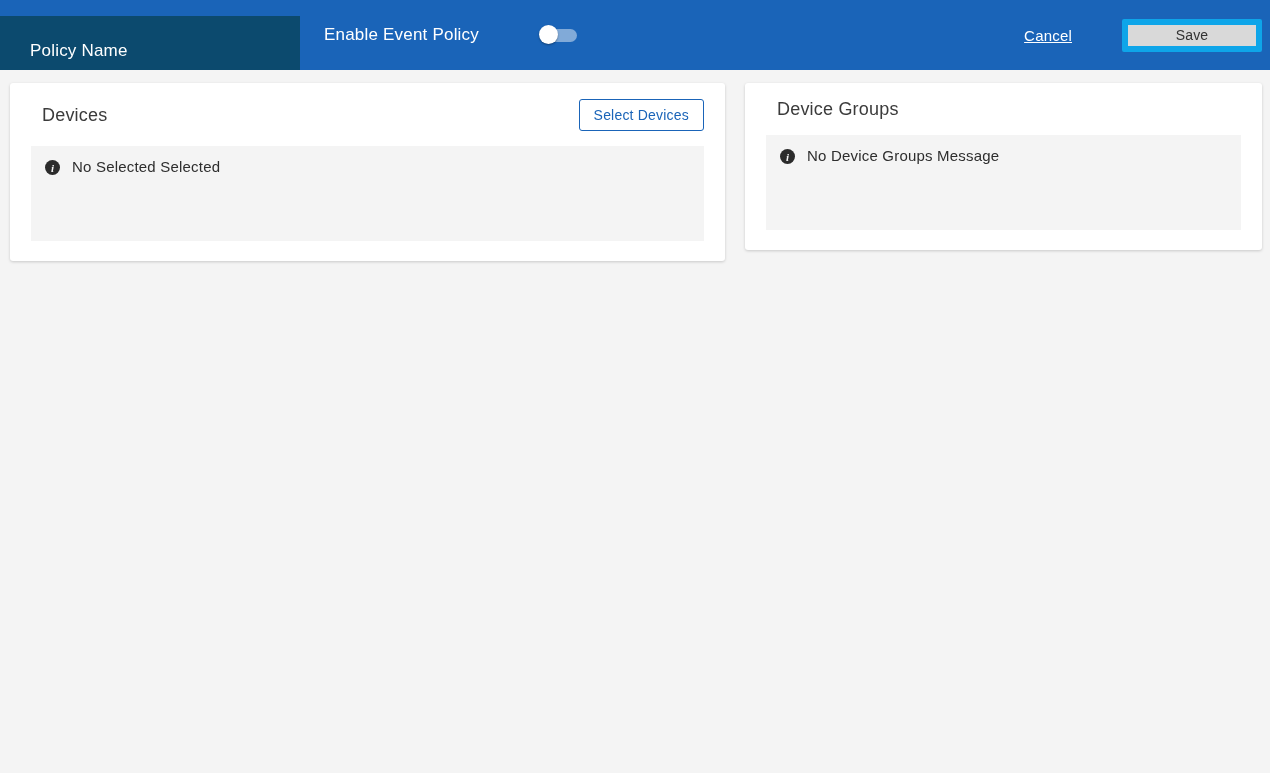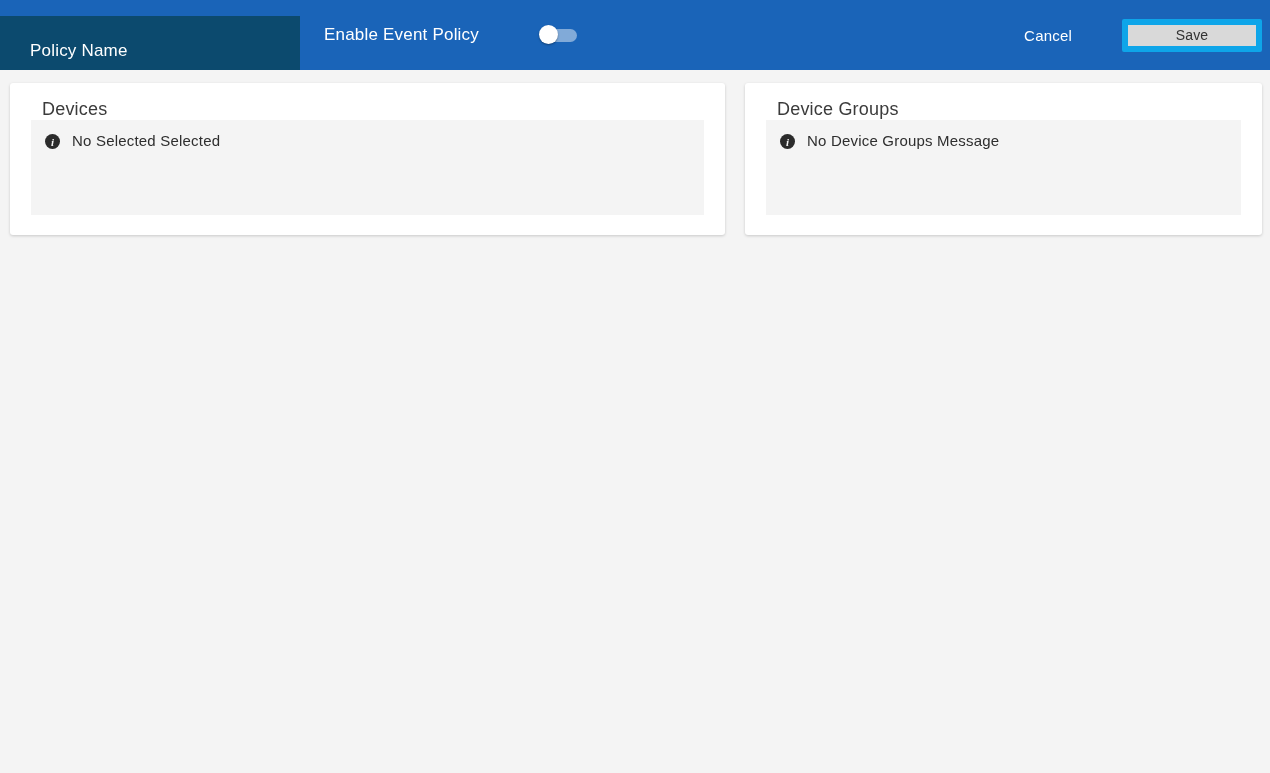--- a/index.html
+++ b/index.html
@@ -67,20 +67,21 @@
   .topbar-spacer { flex: 1; }
   .cancel-btn {
     background: transparent;
     border: none;
     color: #ffffff;
     font-size: 15px;
     font-family: inherit;
     cursor: pointer;
     margin-right: 50px;
     letter-spacing: 0.2px;
+    text-decoration: underline;
   }
   .save-btn {
     width: 140px;
     height: 33px;
     margin-right: 8px;
     background: #d9d9d9;
     border: 6px solid #0ea5e9;
     border-radius: 2px;
     font-size: 14px;
     font-family: inherit;
@@ -132,20 +133,21 @@
     box-shadow: 0 1px 3px rgba(0,0,0,0.18);
     padding: 16px 21px 20px 21px;
   }
   .card-devices { width: 715px; margin-right: 20px; flex-shrink: 0; }
   .card-groups { flex: 1; }
   .card-head {
     display: flex;
     align-items: center;
     justify-content: space-between;
     padding: 0 0 0 11px;
+    margin-bottom: 15px;
   }
   .card-title {
     font-size: 18px;
     color: #3b3b3b;
     font-weight: 400;
     letter-spacing: 0.2px;
   }
   .select-btn {
     background: #ffffff;
     border: 1px solid #1a64b8;
@@ -205,20 +207,21 @@
     <button class="cancel-btn">Cancel</button>
     <button class="save-btn">Save</button>
   </div>
 
 
   <div class="content">
 
     <div class="card card-devices">
       <div class="card-head">
         <span class="card-title">Devices</span>
+        <button class="select-btn">Select Devices</button>
       </div>
       <div class="empty-panel">
         <span class="info-icon">i</span>
         <span class="empty-text">No Selected Selected</span>
       </div>
     </div>
 
     <div class="card card-groups">
       <div class="card-head">
         <span class="card-title">Device Groups</span>

